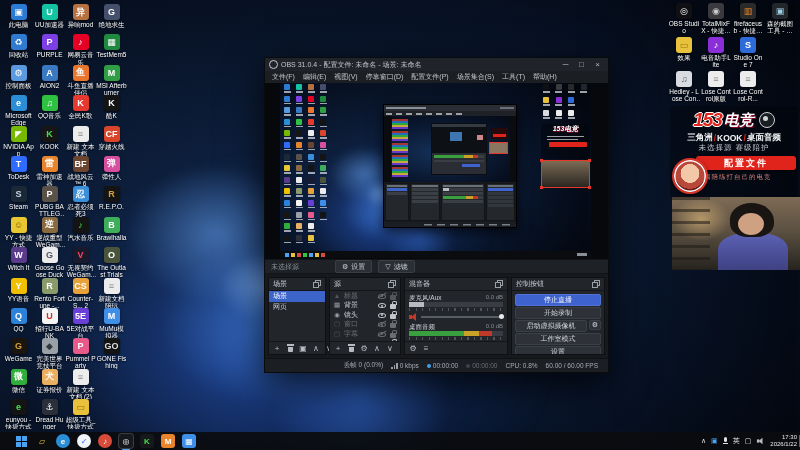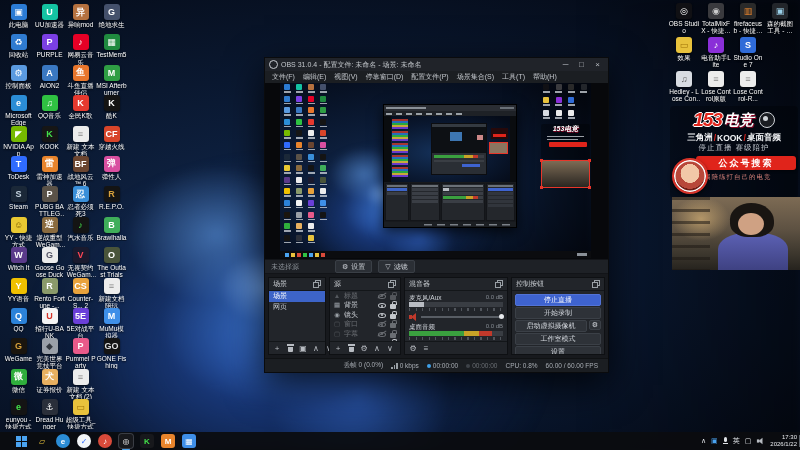--- a/index.html
+++ b/index.html
@@ -493,22 +493,22 @@
       <span class="word">电竞</span>
       <span class="badge"></span>
     </div>
     <div class="pline1" id="promo-games">
         <span>三角洲</span>
         <span class="slash" style="color: rgb(224, 36, 27);">/</span>
         <span>KOOK</span>
         <span class="slash" style="color: rgb(224, 36, 27);">/</span>
         <span>桌面音频</span>
       </div>
-    <div class="pline2">停止直播 赛级陪护</div>
-    <div class="pbanner">公众号搜索</div>
+    <div class="pline2">未选择源 赛级陪护</div>
+    <div class="pbanner">配置文件</div>
     <div id="stamp"></div>
     <div class="ptag">专属陪练打自己的电竞</div>
   </div>
 
   <div id="webcam-main" class="webcam">
     <div class="glow"></div>
     <div class="shelf"></div>
     <div class="torso"></div>
     <div class="hair"></div>
     <div class="face"></div>

